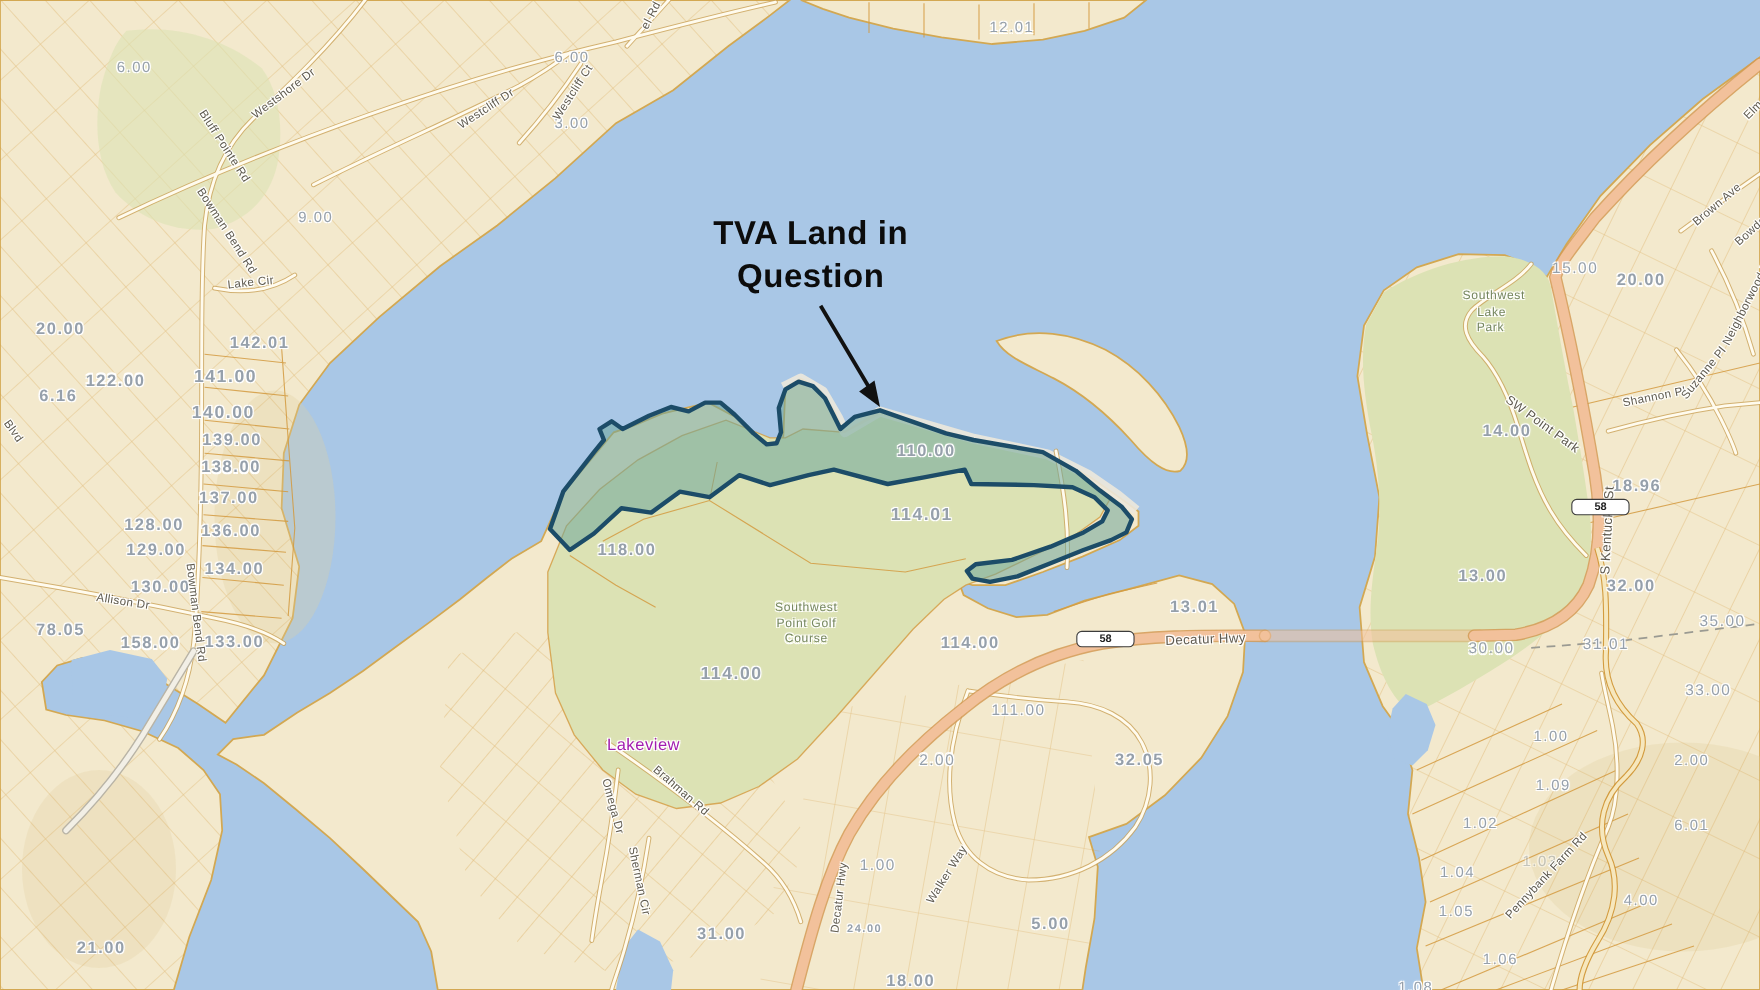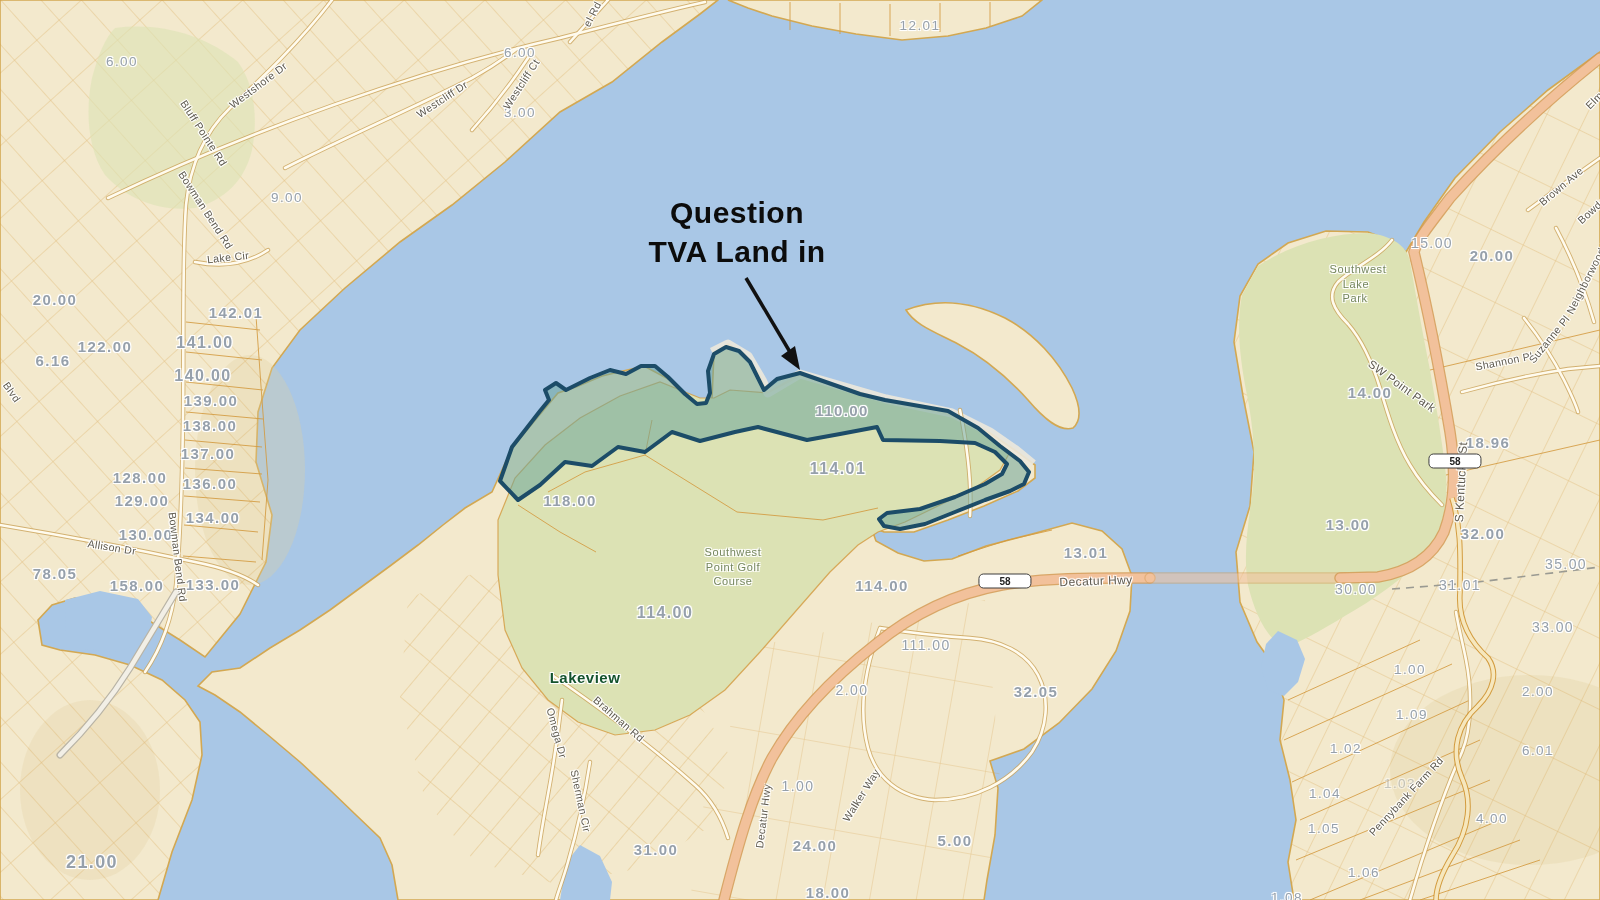--- a/index.html
+++ b/index.html
@@ -16,21 +16,21 @@
   .oroad{stroke:#f6e7bd;fill:none;stroke-width:3.6;}
   .oroadc{stroke:#cf9330;fill:none;stroke-width:5.6;opacity:.9;}
   .tva{fill:var(--c-tva,#6ea59b);fill-opacity:.55;stroke:var(--c-tvaline,#1c4c68);stroke-width:4;stroke-linejoin:round;}
   #labels{position:absolute;inset:0;pointer-events:none;}
   .lbl{position:absolute;white-space:nowrap;transform:translate(-50%,-50%);
        text-shadow:-1px -1px 0 #fff,1px -1px 0 #fff,-1px 1px 0 #fff,1px 1px 0 #fff,0 0 3px #fff;}
   .parcel{color:var(--c-num,#96a0ab);letter-spacing:1.4px;font-size:13.5px;}
   .parcel.big{font-weight:bold;}
   .road{color:#5e5a50;font-size:10.5px;letter-spacing:.4px;}
   .park{color:#75865e;font-size:11px;letter-spacing:.6px;}
-  .place{color:#14532d;font-weight:bold;font-size:15px;letter-spacing:.5px;padding-left:24px;}
+  .place{color:#a21caf;font-weight:normal;font-size:15px;letter-spacing:.5px;padding-left:24px;}
   .shield{position:absolute;transform:translate(-50%,-50%);background:#fff;border:1.6px solid #3c3c3c;
           border-radius:5px;font-size:10px;font-weight:bold;color:#222;padding:0 20px;line-height:13px;}
   #annot{position:absolute;left:737px;top:193px;transform:translateX(-50%);text-align:center;
          color:#0c0c0c;font-weight:bold;font-size:30px;line-height:39px;letter-spacing:.5px;}
 </style>
 </head>
 <body>
 
 <div id="map">
 <svg width="1600" height="900" viewBox="0 0 1600 900">
@@ -188,30 +188,30 @@
       <span class="lbl parcel big" style="left: 210px; top: 425px; font-size: 15px; transform: translate(-50%, -50%);">138.00</span>
       <span class="lbl parcel big" style="left: 208px; top: 453px; font-size: 15px; transform: translate(-50%, -50%);">137.00</span>
       <span class="lbl parcel big" style="left: 140px; top: 477px; font-size: 15px; transform: translate(-50%, -50%);">128.00</span>
       <span class="lbl parcel big" style="left: 210px; top: 483px; font-size: 15px; transform: translate(-50%, -50%);">136.00</span>
       <span class="lbl parcel big" style="left: 142px; top: 500px; font-size: 15px; transform: translate(-50%, -50%);">129.00</span>
       <span class="lbl parcel big" style="left: 213px; top: 517px; font-size: 15px; transform: translate(-50%, -50%);">134.00</span>
       <span class="lbl parcel big" style="left: 146px; top: 534px; font-size: 15px; transform: translate(-50%, -50%);">130.00</span>
       <span class="lbl parcel big" style="left: 213px; top: 537px; font-size: 15px; transform: translate(-50%, -50%); margin-top: 47px;">133.00</span>
       <span class="lbl parcel big" style="left: 55px; top: 573px; font-size: 15px; transform: translate(-50%, -50%);">78.05</span>
       <span class="lbl parcel big" style="left: 137px; top: 585px; font-size: 15px; transform: translate(-50%, -50%);">158.00</span>
-      <span class="lbl parcel big" style="left: 92px; top: 862px; font-size: 18px; transform: translate(-50%, -50%);">21.00</span>
+      <span class="lbl parcel big" style="left: 92px; top: 862px; font-size: 15px; transform: translate(-50%, -50%);">21.00</span>
       <span class="lbl parcel big" style="left: 570px; top: 500px; font-size: 15px; transform: translate(-50%, -50%);">118.00</span>
       <span class="lbl parcel big" style="left: 842px; top: 410px; font-size: 15px; transform: translate(-50%, -50%);">110.00</span>
       <span class="lbl parcel big" style="left: 838px; top: 469px; font-size: 16px; transform: translate(-50%, -50%);">114.01</span>
       <span class="lbl parcel big" style="left: 665px; top: 613px; font-size: 16px; transform: translate(-50%, -50%);">114.00</span>
       <span class="lbl parcel big" style="left: 882px; top: 585px; font-size: 15px; transform: translate(-50%, -50%);">114.00</span>
       <span class="lbl parcel" style="left: 926px; top: 645px; font-size: 14px; transform: translate(-50%, -50%);">111.00</span>
       <span class="lbl parcel" style="left: 852px; top: 690px; font-size: 14px; transform: translate(-50%, -50%);">2.00</span>
       <span class="lbl parcel" style="left: 798px; top: 786px; font-size: 14px; transform: translate(-50%, -50%);">1.00</span>
-      <span class="lbl parcel big" style="left: 786px; top: 845px; font-size: 15px; transform: translate(-50%, -50%); margin-left: 29px;">24.00</span>
+      <span class="lbl parcel big" style="left: 786px; top: 845px; font-size: 10px; transform: translate(-50%, -50%);">24.00</span>
       <span class="lbl parcel big" style="left: 656px; top: 849px; font-size: 15px; transform: translate(-50%, -50%);">31.00</span>
       <span class="lbl parcel big" style="left: 955px; top: 840px; font-size: 15px; transform: translate(-50%, -50%);">5.00</span>
       <span class="lbl parcel big" style="left: 828px; top: 892px; font-size: 15px; transform: translate(-50%, -50%);">18.00</span>
       <span class="lbl parcel big" style="left: 1036px; top: 691px; font-size: 15px; transform: translate(-50%, -50%);">32.05</span>
       <span class="lbl parcel big" style="left: 1086px; top: 552px; font-size: 15px; transform: translate(-50%, -50%);">13.01</span>
       <span class="lbl parcel" style="left: 1432px; top: 243px; font-size: 14px; transform: translate(-50%, -50%);">15.00</span>
       <span class="lbl parcel big" style="left: 1492px; top: 255px; font-size: 15px; transform: translate(-50%, -50%);">20.00</span>
       <span class="lbl parcel big" style="left: 1370px; top: 392px; font-size: 15px; transform: translate(-50%, -50%);">14.00</span>
       <span class="lbl parcel big" style="left: 1488px; top: 442px; font-size: 15px; transform: translate(-50%, -50%);">18.96</span>
       <span class="lbl parcel big" style="left: 1348px; top: 524px; font-size: 15px; transform: translate(-50%, -50%);">13.00</span>
@@ -261,16 +261,16 @@
       <span class="lbl park" style="left: 1355px; top: 298px; transform: translate(-50%, -50%);">Park</span>
       <span class="lbl park" style="left: 733px; top: 552px; transform: translate(-50%, -50%);">Southwest</span>
       <span class="lbl park" style="left: 733px; top: 567px; transform: translate(-50%, -50%);">Point Golf</span>
       <span class="lbl park" style="left: 733px; top: 581px; transform: translate(-50%, -50%);">Course</span>
       <span class="lbl place" style="left: 573px; top: 677px; transform: translate(-50%, -50%);">Lakeview</span>
       <div class="shield" style="left: 1005px; top: 581px;">58</div>
       <div class="shield" style="left: 1455px; top: 461px;">58</div>
     </div>
 
 <div id="annot">
+  <div>TVA Land in</div>
   <div>Question</div>
-  <div>TVA Land in</div>
 </div>
 </div>
 
 </body></html>

